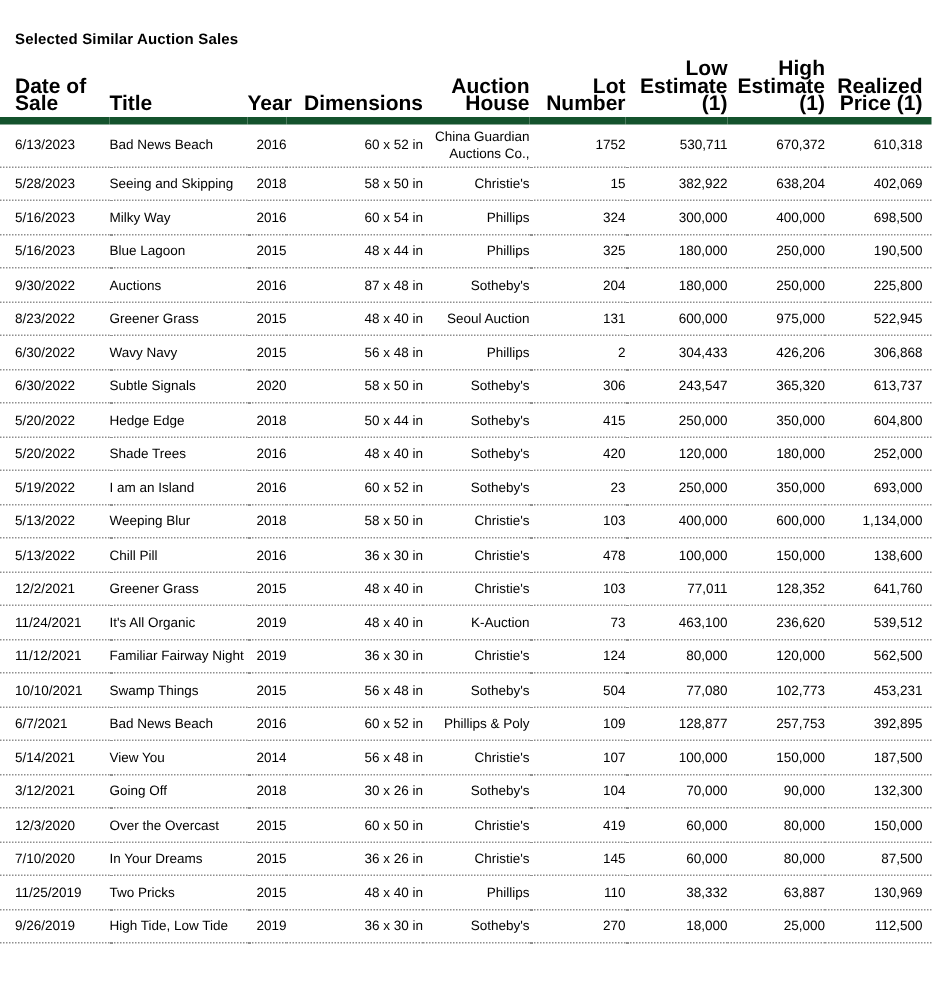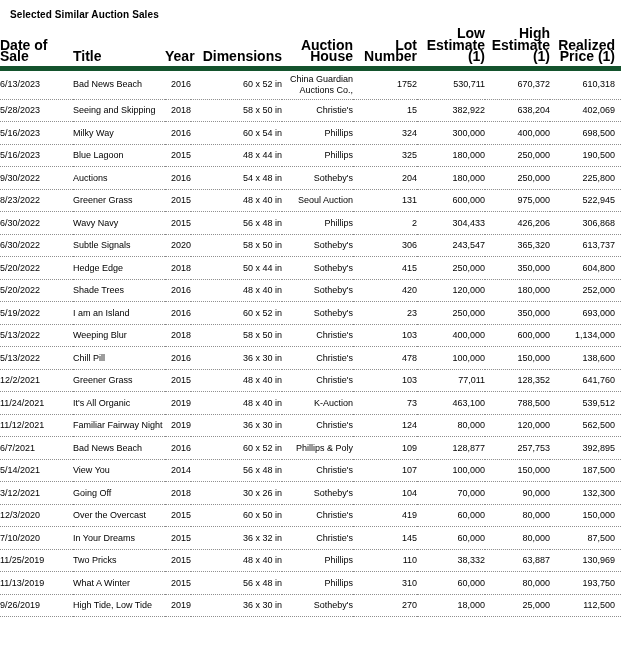--- a/index.html
+++ b/index.html
@@ -13,21 +13,21 @@
     font-family: "Liberation Sans", sans-serif;
     color: #000000;
     overflow: hidden;
   }
   .page {
     padding-top: 9px;
   }
   .page-title {
     font-size: 10px;
     font-weight: bold;
-    margin: 0 0 8px 10px;
+    margin: 12px 0 8px 10px;
     letter-spacing: 0.1px;
   }
   table.sales-table {
     border-collapse: collapse;
     table-layout: fixed;
     width: 621px;
     font-size: 9px;
   }
   col.w1 { width: 73px; }
   col.w2 { width: 92px; }
@@ -56,21 +56,21 @@
     line-height: 10.5px;
     border-bottom: 1px dotted #8f8f8f;
   }
   tr.row-tall td { height: 28px; }
 
   
   th:nth-child(1), td:nth-child(1),
   th:nth-child(2), td:nth-child(2) { text-align: left; }
   th:nth-child(n+3), td:nth-child(n+3) { text-align: right; }
 
-  th:nth-child(1), td:nth-child(1) { }
+  th:nth-child(1), td:nth-child(1) { padding-left: 10px; }
   th:nth-child(9), td:nth-child(9) { padding-right: 6px; }
 </style>
 </head>
 <body>
 
 <div class="page">
   <div class="page-title">Selected Similar Auction Sales</div>
 
   <table class="sales-table">
     <colgroup>
@@ -145,21 +145,21 @@
           <td>Phillips</td>
           <td>325</td>
           <td>180,000</td>
           <td>250,000</td>
           <td>190,500</td>
         </tr>
         <tr>
           <td>9/30/2022</td>
           <td>Auctions</td>
           <td>2016</td>
-          <td>54 x 48 in</td>
+          <td>87 x 48 in</td>
           <td>Sotheby's</td>
           <td>204</td>
           <td>180,000</td>
           <td>250,000</td>
           <td>225,800</td>
         </tr>
         <tr>
           <td>8/23/2022</td>
           <td>Greener Grass</td>
           <td>2015</td>
@@ -259,33 +259,44 @@
           <td>641,760</td>
         </tr>
         <tr>
           <td>11/24/2021</td>
           <td>It's All Organic</td>
           <td>2019</td>
           <td>48 x 40 in</td>
           <td>K-Auction</td>
           <td>73</td>
           <td>463,100</td>
-          <td>788,500</td>
+          <td>236,620</td>
           <td>539,512</td>
         </tr>
         <tr>
           <td>11/12/2021</td>
           <td>Familiar Fairway Night</td>
           <td>2019</td>
           <td>36 x 30 in</td>
           <td>Christie's</td>
           <td>124</td>
           <td>80,000</td>
           <td>120,000</td>
           <td>562,500</td>
+        </tr>
+        <tr>
+          <td>10/10/2021</td>
+          <td>Swamp Things</td>
+          <td>2015</td>
+          <td>56 x 48 in</td>
+          <td>Sotheby's</td>
+          <td>504</td>
+          <td>77,080</td>
+          <td>102,773</td>
+          <td>453,231</td>
         </tr>
         <tr>
           <td>6/7/2021</td>
           <td>Bad News Beach</td>
           <td>2016</td>
           <td>60 x 52 in</td>
           <td>Phillips &amp; Poly</td>
           <td>109</td>
           <td>128,877</td>
           <td>257,753</td>
@@ -321,50 +332,39 @@
           <td>Christie's</td>
           <td>419</td>
           <td>60,000</td>
           <td>80,000</td>
           <td>150,000</td>
         </tr>
         <tr>
           <td>7/10/2020</td>
           <td>In Your Dreams</td>
           <td>2015</td>
-          <td>36 x 32 in</td>
+          <td>36 x 26 in</td>
           <td>Christie's</td>
           <td>145</td>
           <td>60,000</td>
           <td>80,000</td>
           <td>87,500</td>
         </tr>
         <tr>
           <td>11/25/2019</td>
           <td>Two Pricks</td>
           <td>2015</td>
           <td>48 x 40 in</td>
           <td>Phillips</td>
           <td>110</td>
           <td>38,332</td>
           <td>63,887</td>
           <td>130,969</td>
         </tr>
         <tr>
-          <td>11/13/2019</td>
-          <td>What A Winter</td>
-          <td>2015</td>
-          <td>56 x 48 in</td>
-          <td>Phillips</td>
-          <td>310</td>
-          <td>60,000</td>
-          <td>80,000</td>
-          <td>193,750</td>
-        </tr>
-        <tr>
           <td>9/26/2019</td>
           <td>High Tide, Low Tide</td>
           <td>2019</td>
           <td>36 x 30 in</td>
           <td>Sotheby's</td>
           <td>270</td>
           <td>18,000</td>
           <td>25,000</td>
           <td>112,500</td>
         </tr>

